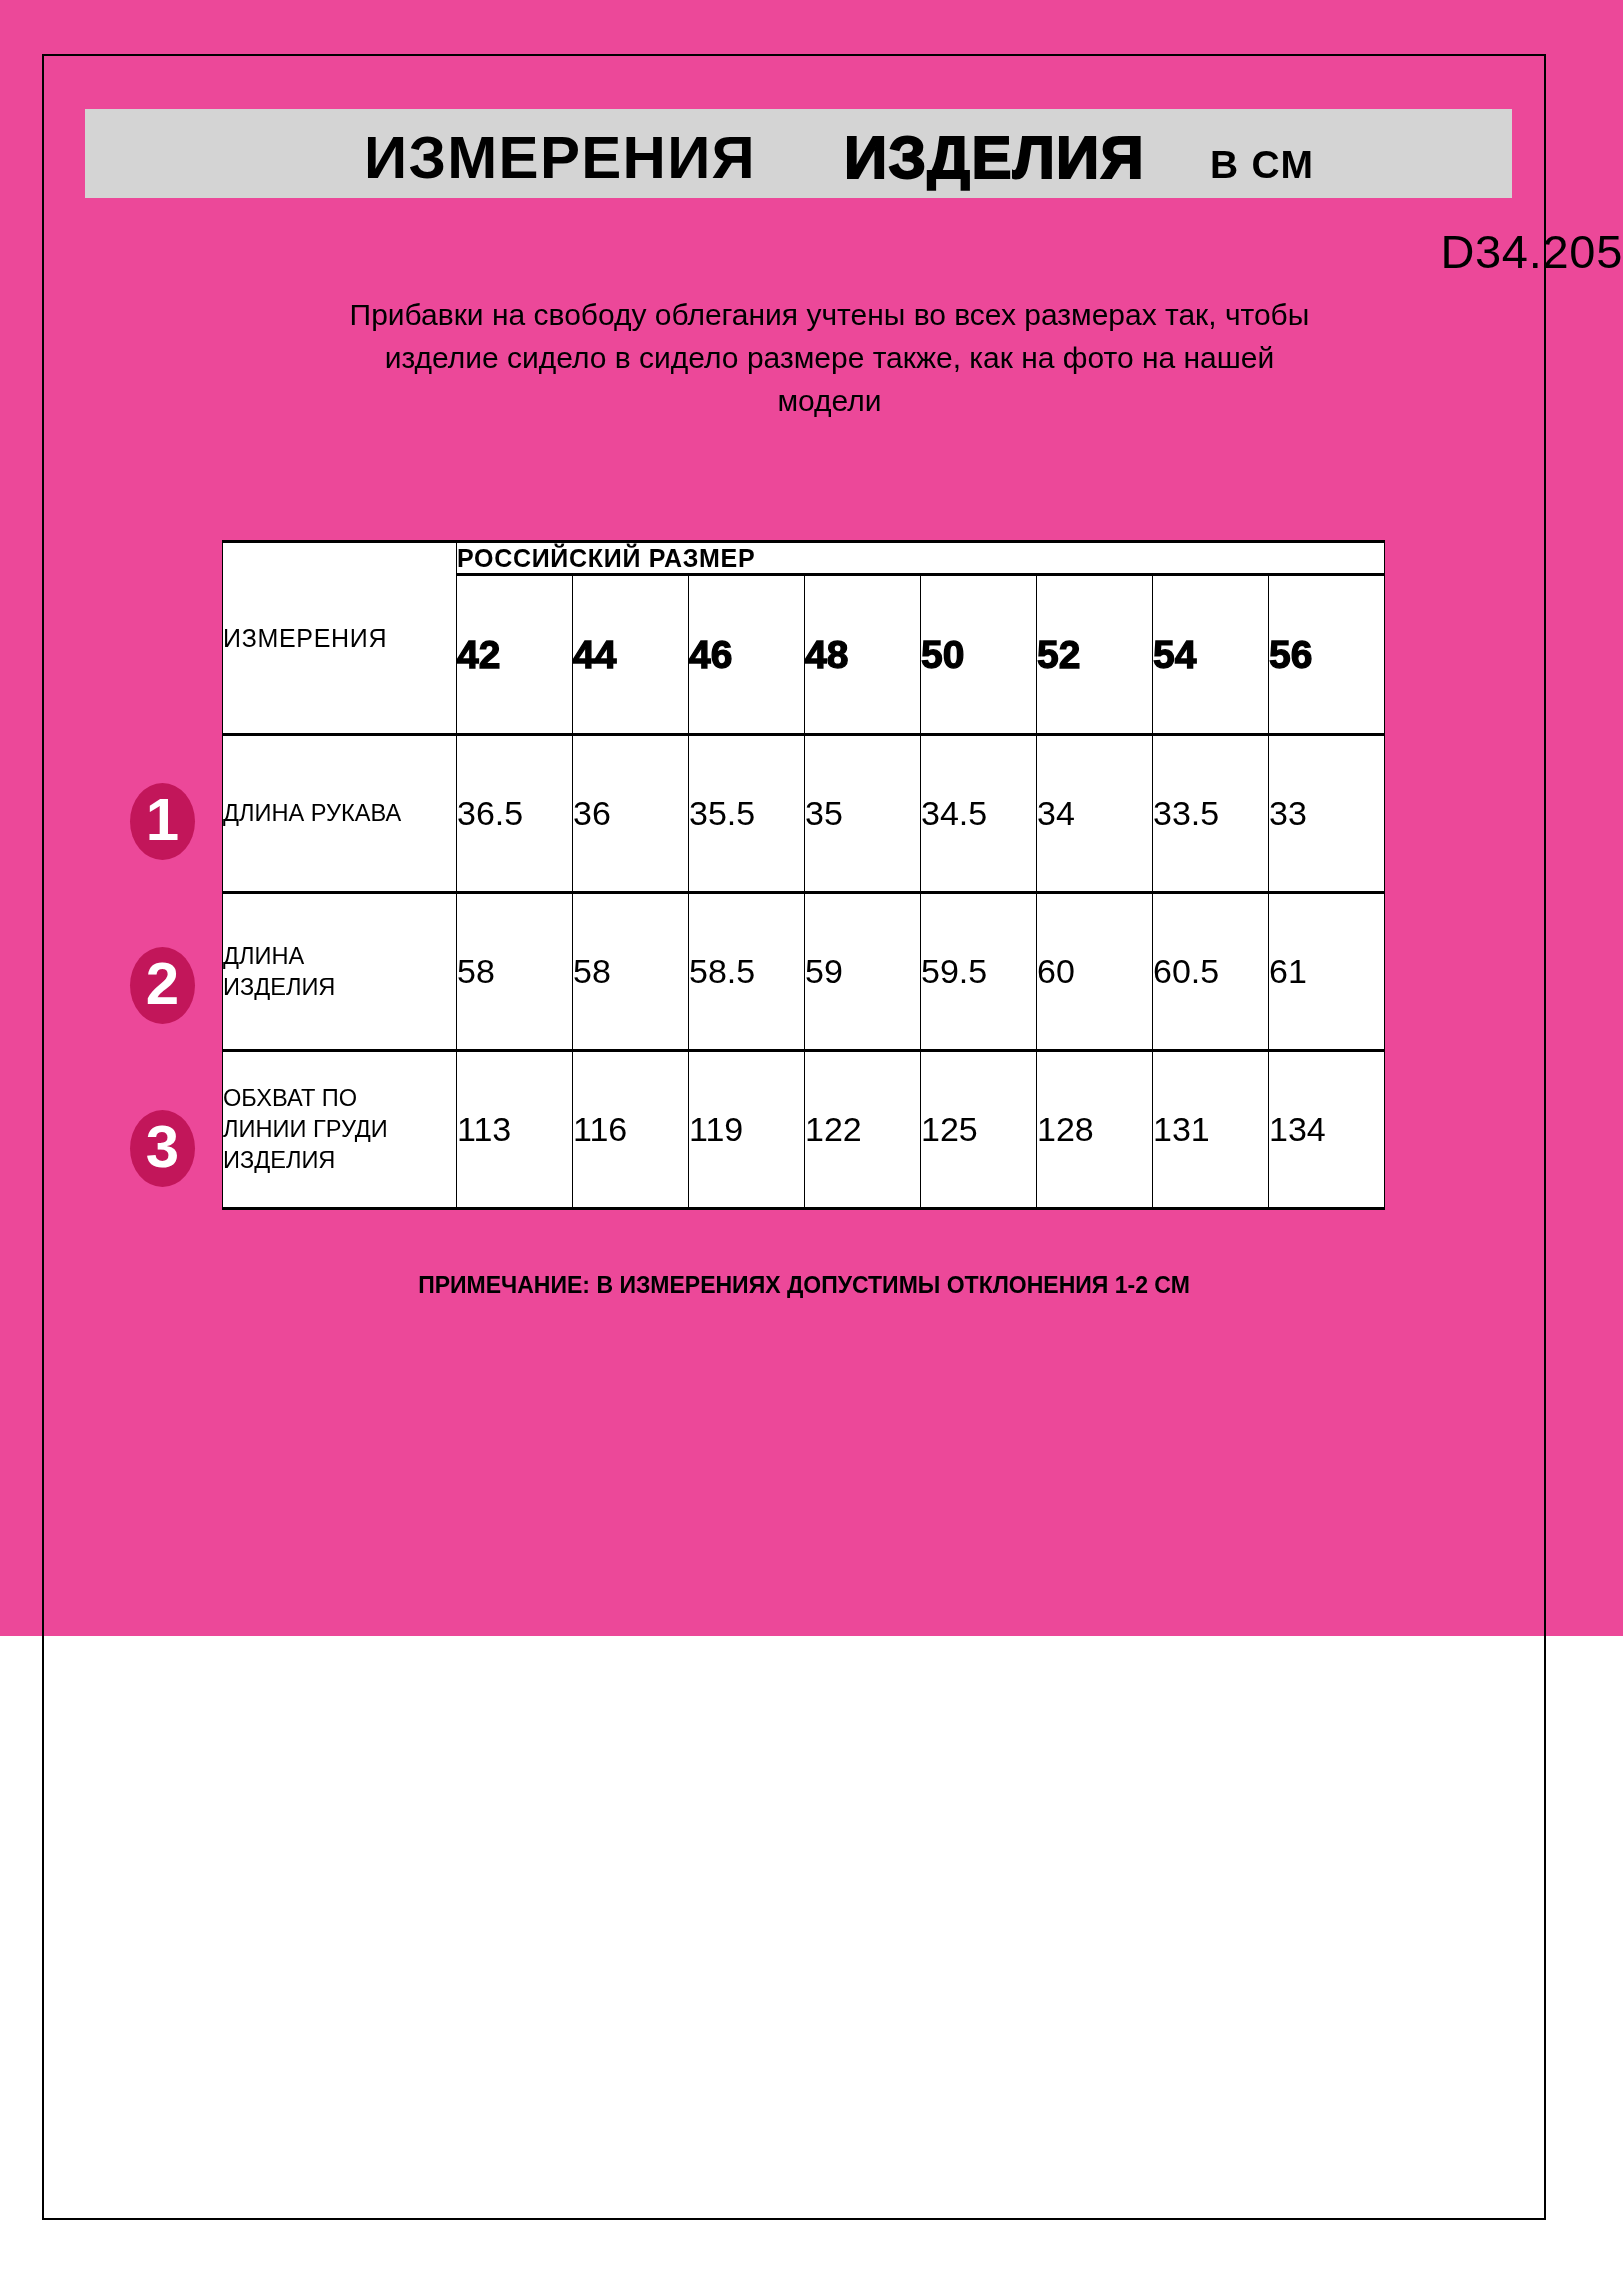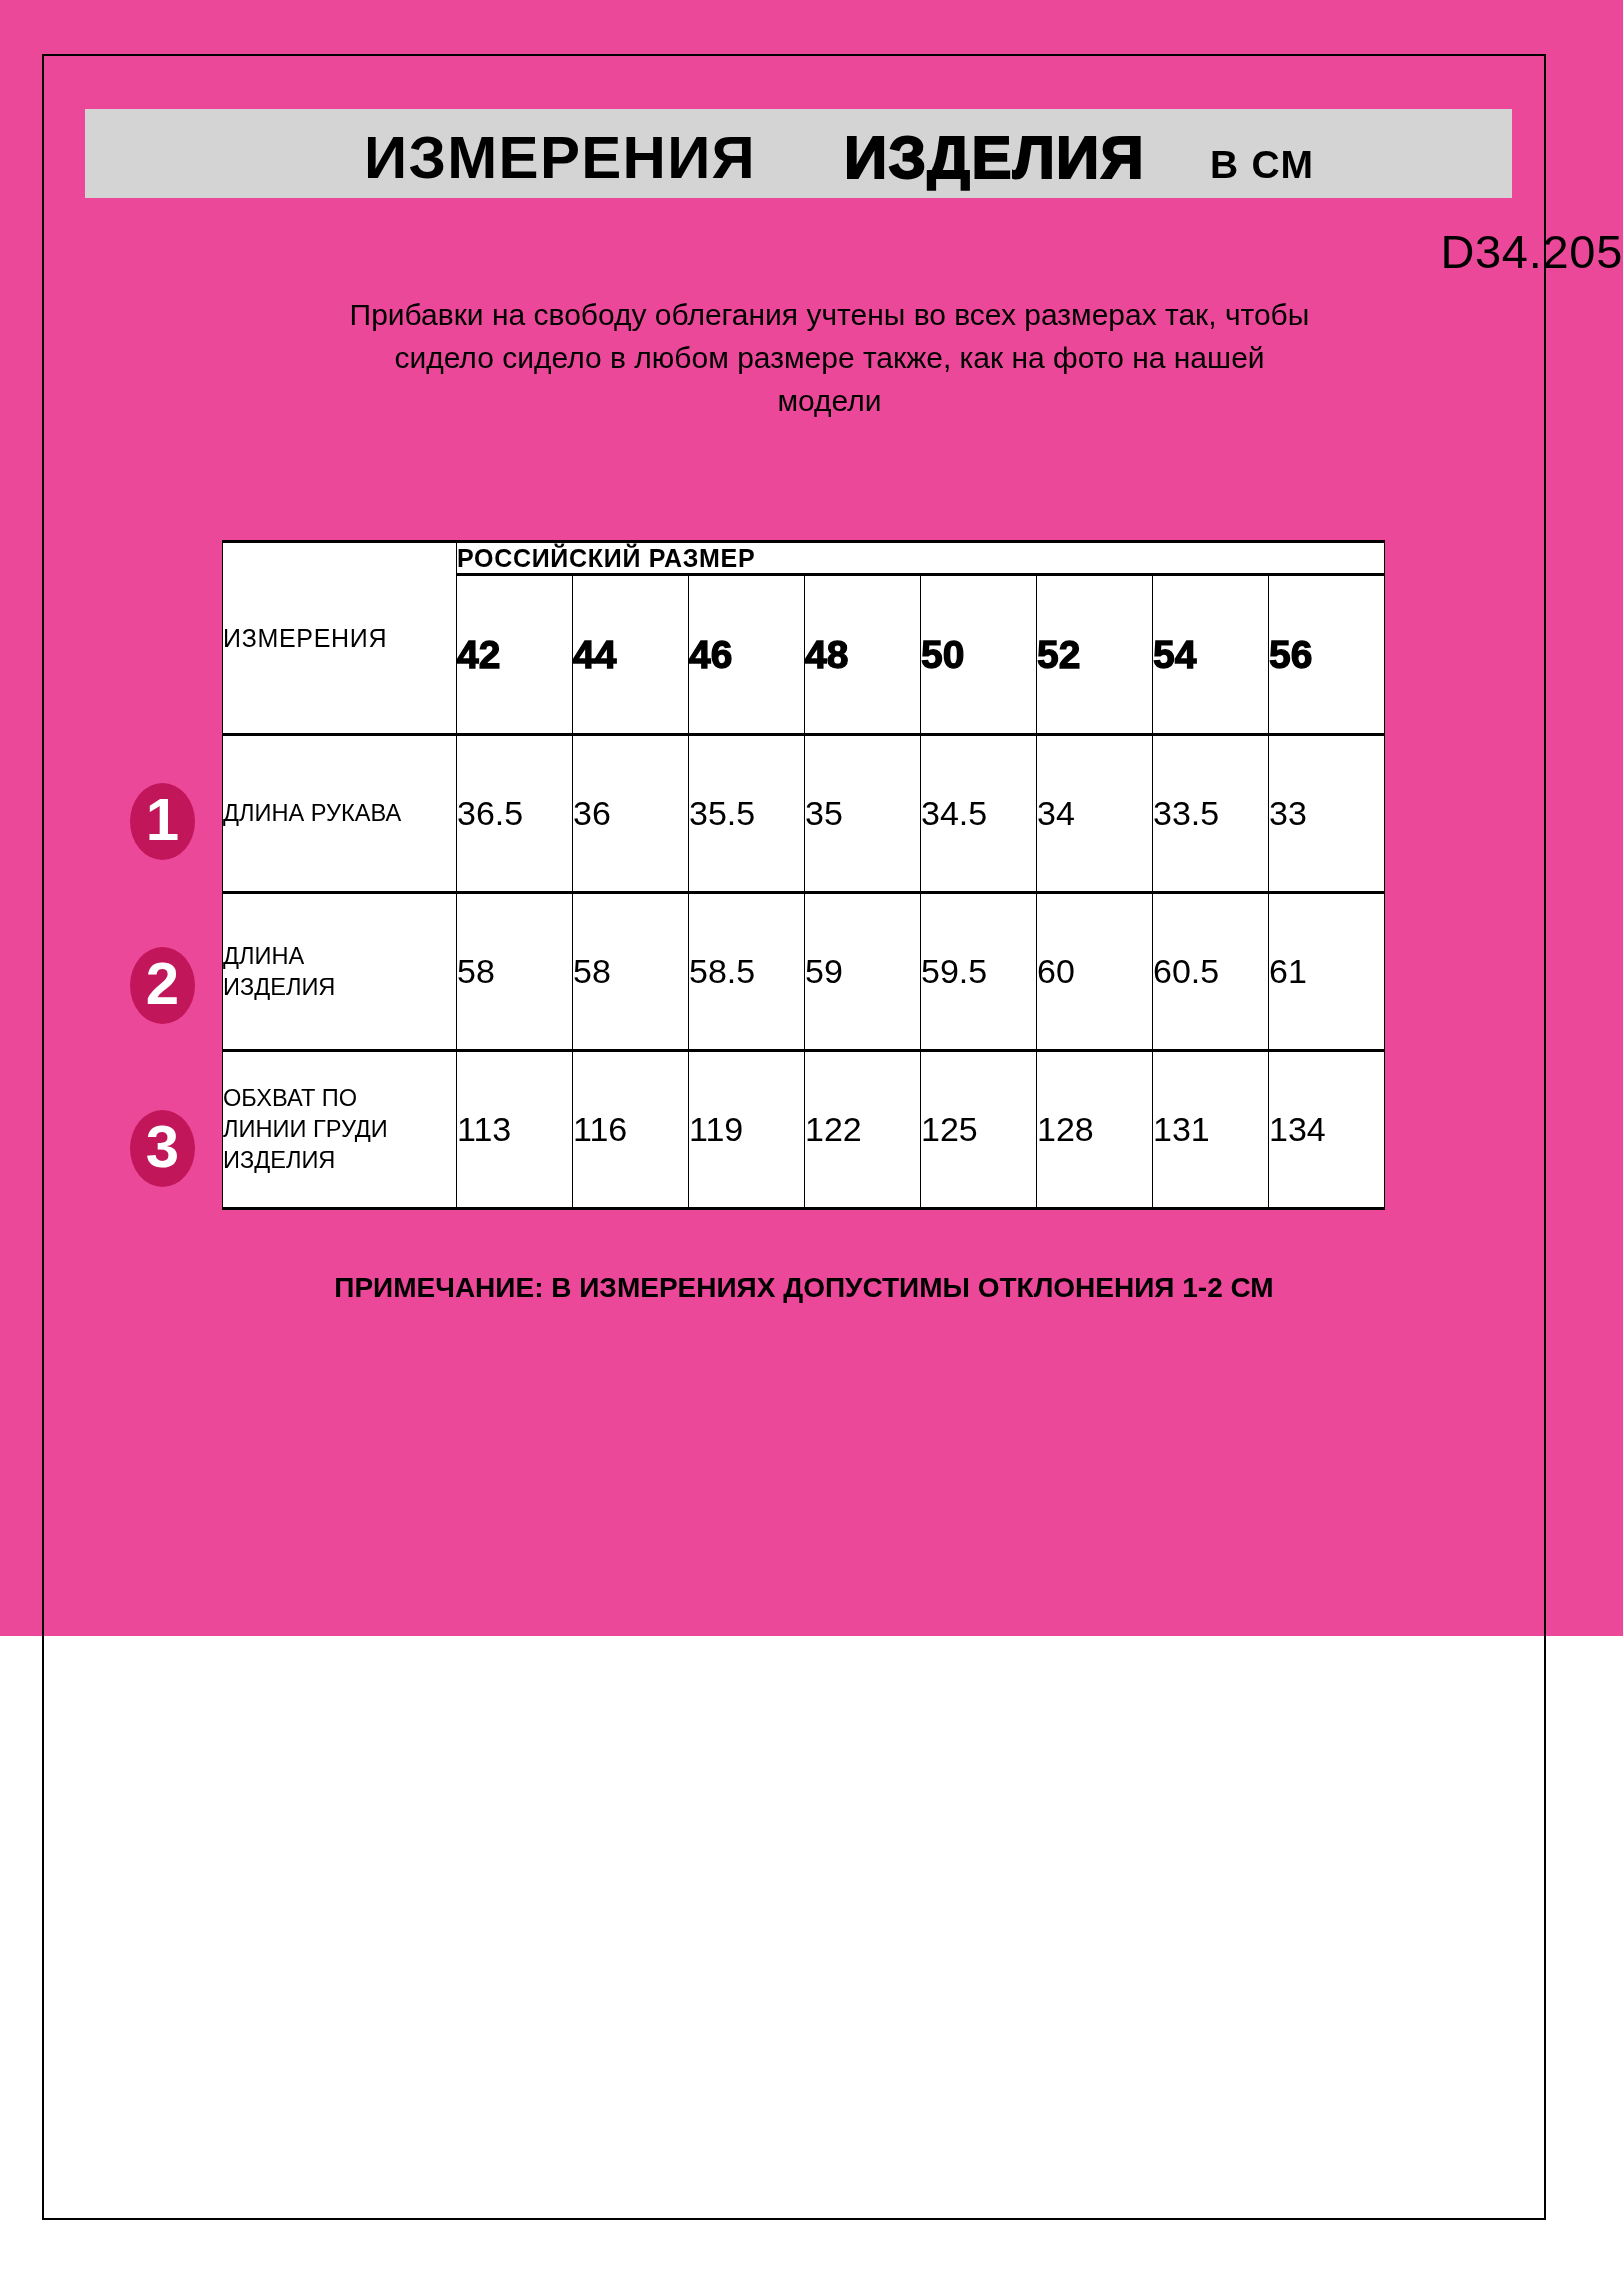--- a/index.html
+++ b/index.html
@@ -132,40 +132,40 @@
     padding-bottom: 3.9px;
   }
   .badge-1 { top: 783px; }
   .badge-2 { top: 947px; }
   .badge-3 { top: 1110px; }
   
   .note {
     position: absolute;
     left: 0; right: 15px; top: 1272px;
     text-align: center;
-    font-size: 28px;
+    font-size: 23px;
     font-weight: 700;
   }
 </style>
 </head>
 <body>
 
 <div class="page">
 
   <div class="frame"></div>
 
   <div class="banner">
     <span class="title-main">ИЗМЕРЕНИЯ</span><span class="title-strong">ИЗДЕЛИЯ</span><span class="title-unit">В СМ</span>
   </div>
 
   <div class="article">D34.205</div>
 
   <div class="intro">
     <div>Прибавки на свободу облегания учтены во всех размерах так, чтобы</div>
-    <div>сидело сидело в любом размере также, как на фото на нашей</div>
+    <div>изделие сидело в сидело размере также, как на фото на нашей</div>
     <div>модели</div>
   </div>
 
   <table class="size-table">
     <colgroup>
       <col style="width:234px">
       <col style="width:116px">
         <col style="width:116px">
         <col style="width:116px">
         <col style="width:116px">

